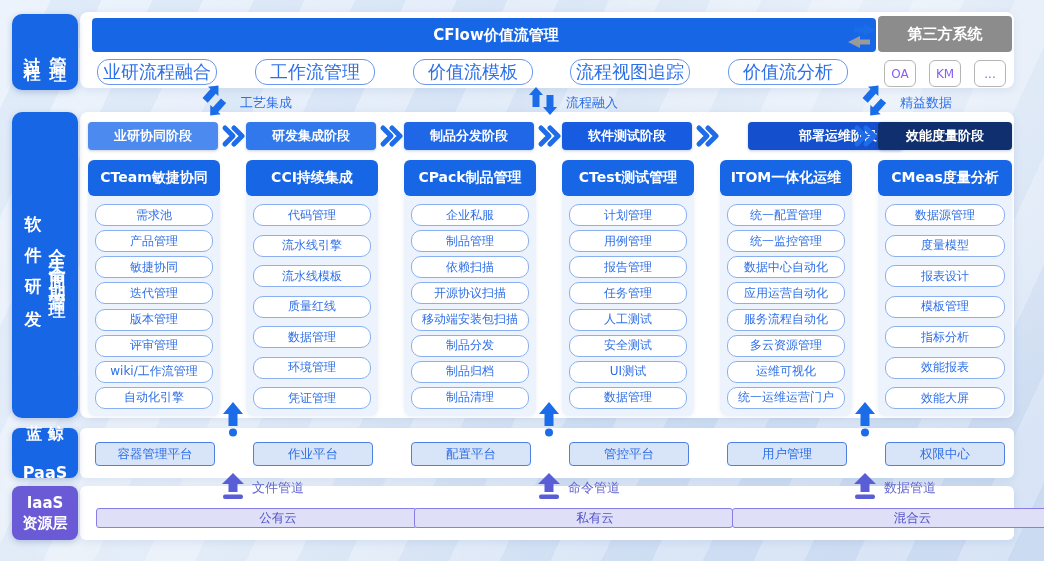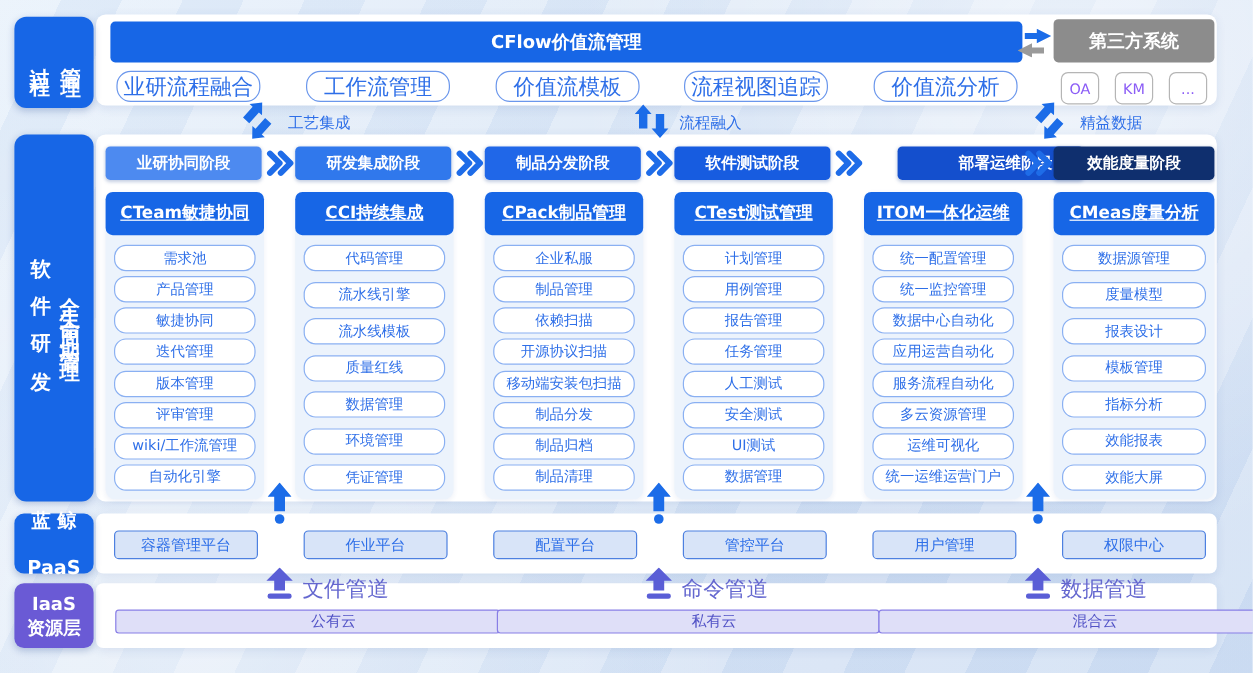--- a/index.html
+++ b/index.html
@@ -24,49 +24,49 @@
   .vtext{writing-mode:vertical-lr;text-orientation:upright;font-weight:bold;font-size:17px;line-height:1;}
   #rail-process{top:14px;height:76px;gap:9px;}
   #rail-process .vtext{letter-spacing:9px;}
   #rail-lifecycle{top:112px;height:306px;gap:7px;}
   #rail-lifecycle .v1{letter-spacing:32px;}
   #rail-lifecycle .v2{letter-spacing:9px;}
   #rail-paas{top:428px;height:50px;flex-direction:column;gap:18px;font-weight:bold;font-size:16px;border-radius:8px;}
   #rail-iaas{top:486px;height:54px;flex-direction:column;gap:2px;background:#6a5ad5;font-weight:bold;font-size:15px;border-radius:8px;}
 
   #cflow{position:absolute;left:92px;top:18px;width:760px;height:34px;background:#1766e6;border-radius:4px;
-    color:#fff;font-weight:bold;font-size:15px;display:flex;align-items:center;justify-content:center;}
+    color:#fff;font-weight:bold;font-size:15px;display:flex;align-items:center;justify-content:center;padding-left:24px;}
   .chip{position:absolute;top:59px;width:118px;height:24px;background:#fff;border:1px solid #6b97ec;border-radius:12px;
     color:#2e6fe8;font-size:18px;display:flex;align-items:center;justify-content:center;}
   #tp-head{position:absolute;left:878px;top:16px;width:134px;height:36px;background:#8c8c8c;border-radius:4px;
     color:#fff;font-weight:bold;font-size:15px;display:flex;align-items:center;justify-content:center;}
   .tp-box{position:absolute;top:60px;width:30px;height:25px;background:#fff;border:1px solid #b5b5b5;border-radius:6px;
     color:#8b5cf6;font-size:12px;display:flex;align-items:center;justify-content:center;}
 
   .flow-label{position:absolute;top:94px;font-size:13px;color:#2e6fe8;}
   .flow-icon{position:absolute;z-index:6;}
   .rot40{transform:rotate(42deg);}
 
   .stage{position:absolute;top:122px;width:130px;height:28px;border-radius:4px;color:#fff;font-weight:bold;font-size:13px;
     display:flex;align-items:center;justify-content:center;box-shadow:0 1px 3px rgba(20,60,140,.25);}
   .chev{position:absolute;top:124px;}
 
   .col{position:absolute;top:160px;width:132px;height:256px;background:#ecf3fc;border-radius:8px;
     box-shadow:0 1px 4px rgba(40,80,160,.08);}
   .col-head{height:36px;background:#1766e6;border-radius:6px;color:#fff;font-weight:bold;font-size:14px;
-    display:flex;align-items:center;justify-content:center;text-decoration:underline;}
+    display:flex;align-items:center;justify-content:center;}
   .col-items{position:absolute;top:44px;bottom:7px;left:7px;right:7px;display:flex;flex-direction:column;justify-content:space-between;}
   .item{height:20px;background:#fff;border:1px solid #8ab0f2;border-radius:10px;color:#2e6fe8;font-size:12px;
     display:flex;align-items:center;justify-content:center;white-space:nowrap;}
 
   .uparrow{position:absolute;top:402px;z-index:6;}
   .paas-chip{position:absolute;top:442px;width:118px;height:22px;background:#d8e4f8;border:1px solid #4d80e0;border-radius:4px;
     color:#2e6fe8;font-size:12.5px;display:flex;align-items:center;justify-content:center;}
   .pipe{position:absolute;top:473px;z-index:6;}
-  .pipe-label{position:absolute;top:479px;font-size:18px;color:#6467cf;z-index:6;}
+  .pipe-label{position:absolute;top:479px;font-size:13px;color:#6467cf;z-index:6;}
   .cloud{position:absolute;top:508px;height:18px;background:#dfdff8;border:1px solid #887ee6;border-radius:3px;
     color:#5253c6;font-size:12.5px;display:flex;align-items:center;justify-content:center;padding-left:43px;}
 </style>
 </head>
 <body>
 
 <div id="app">
 
   <div class="panel" id="panel-top"></div>
   <div class="panel" id="panel-main"></div>

